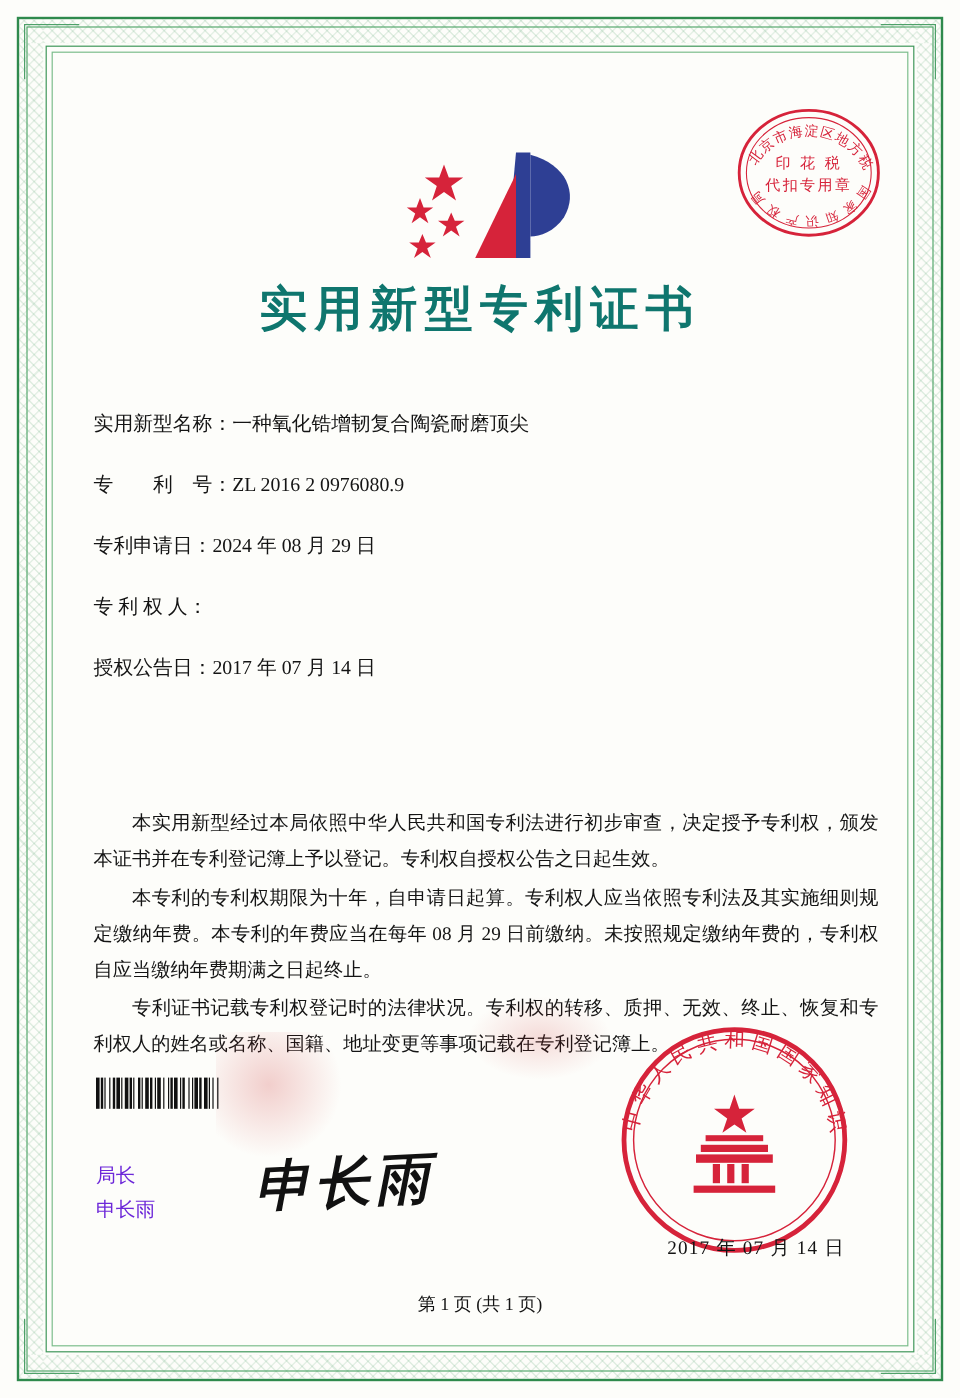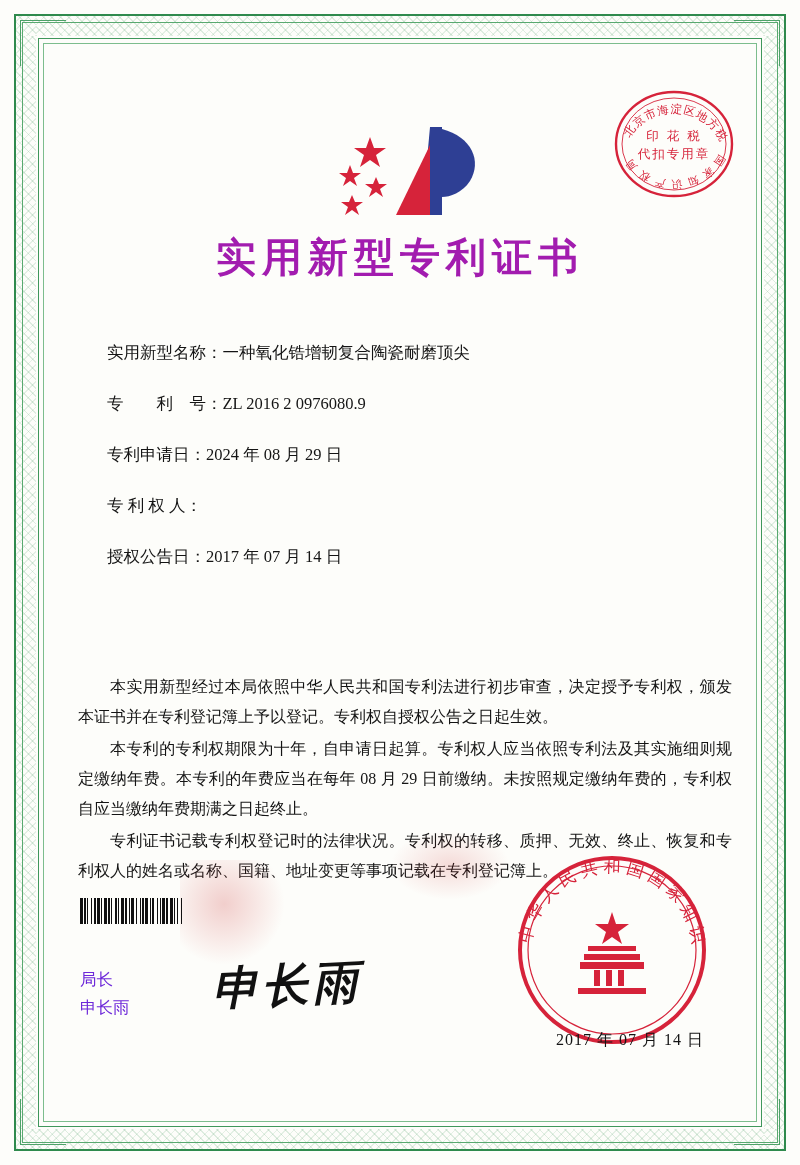--- a/index.html
+++ b/index.html
@@ -123,38 +123,37 @@
 
   .title {
     position: absolute;
     left: 0;
     right: 0;
     top: 170px;
     text-align: center;
     font-size: 40px;
     font-weight: bold;
     letter-spacing: 6px;
-    color: #a21caf;
+    color: #0f766e;
     font-family: "Liberation Serif", "DejaVu Serif", serif;
   }
 
   
   .fields {
     position: absolute;
     left: 18px;
     top: 282px;
     right: 10px;
     font-size: 16.5px;
     color: #141414;
   }
   .field {
     display: flex;
     align-items: baseline;
     margin-bottom: 29px;
-    margin-left: 29px;
   }
   .field .label {
     white-space: pre;
     color: #141414;
   }
   .field .value {
     color: #141414;
   }
 
   
@@ -362,14 +361,15 @@
           <rect x="82" y="120" width="6" height="16"></rect>
           <rect x="94" y="120" width="6" height="16"></rect>
           <rect x="106" y="120" width="6" height="16"></rect>
           <rect x="66" y="138" width="68" height="6"></rect>
         </g>
       </svg>
     </div>
 
     <div class="issue-date">2017 年 07 月 14 日</div>
 
+    <div class="footer">第 1 页 (共 1 页)</div>
   </div>
 </div>
 
 </body></html>

